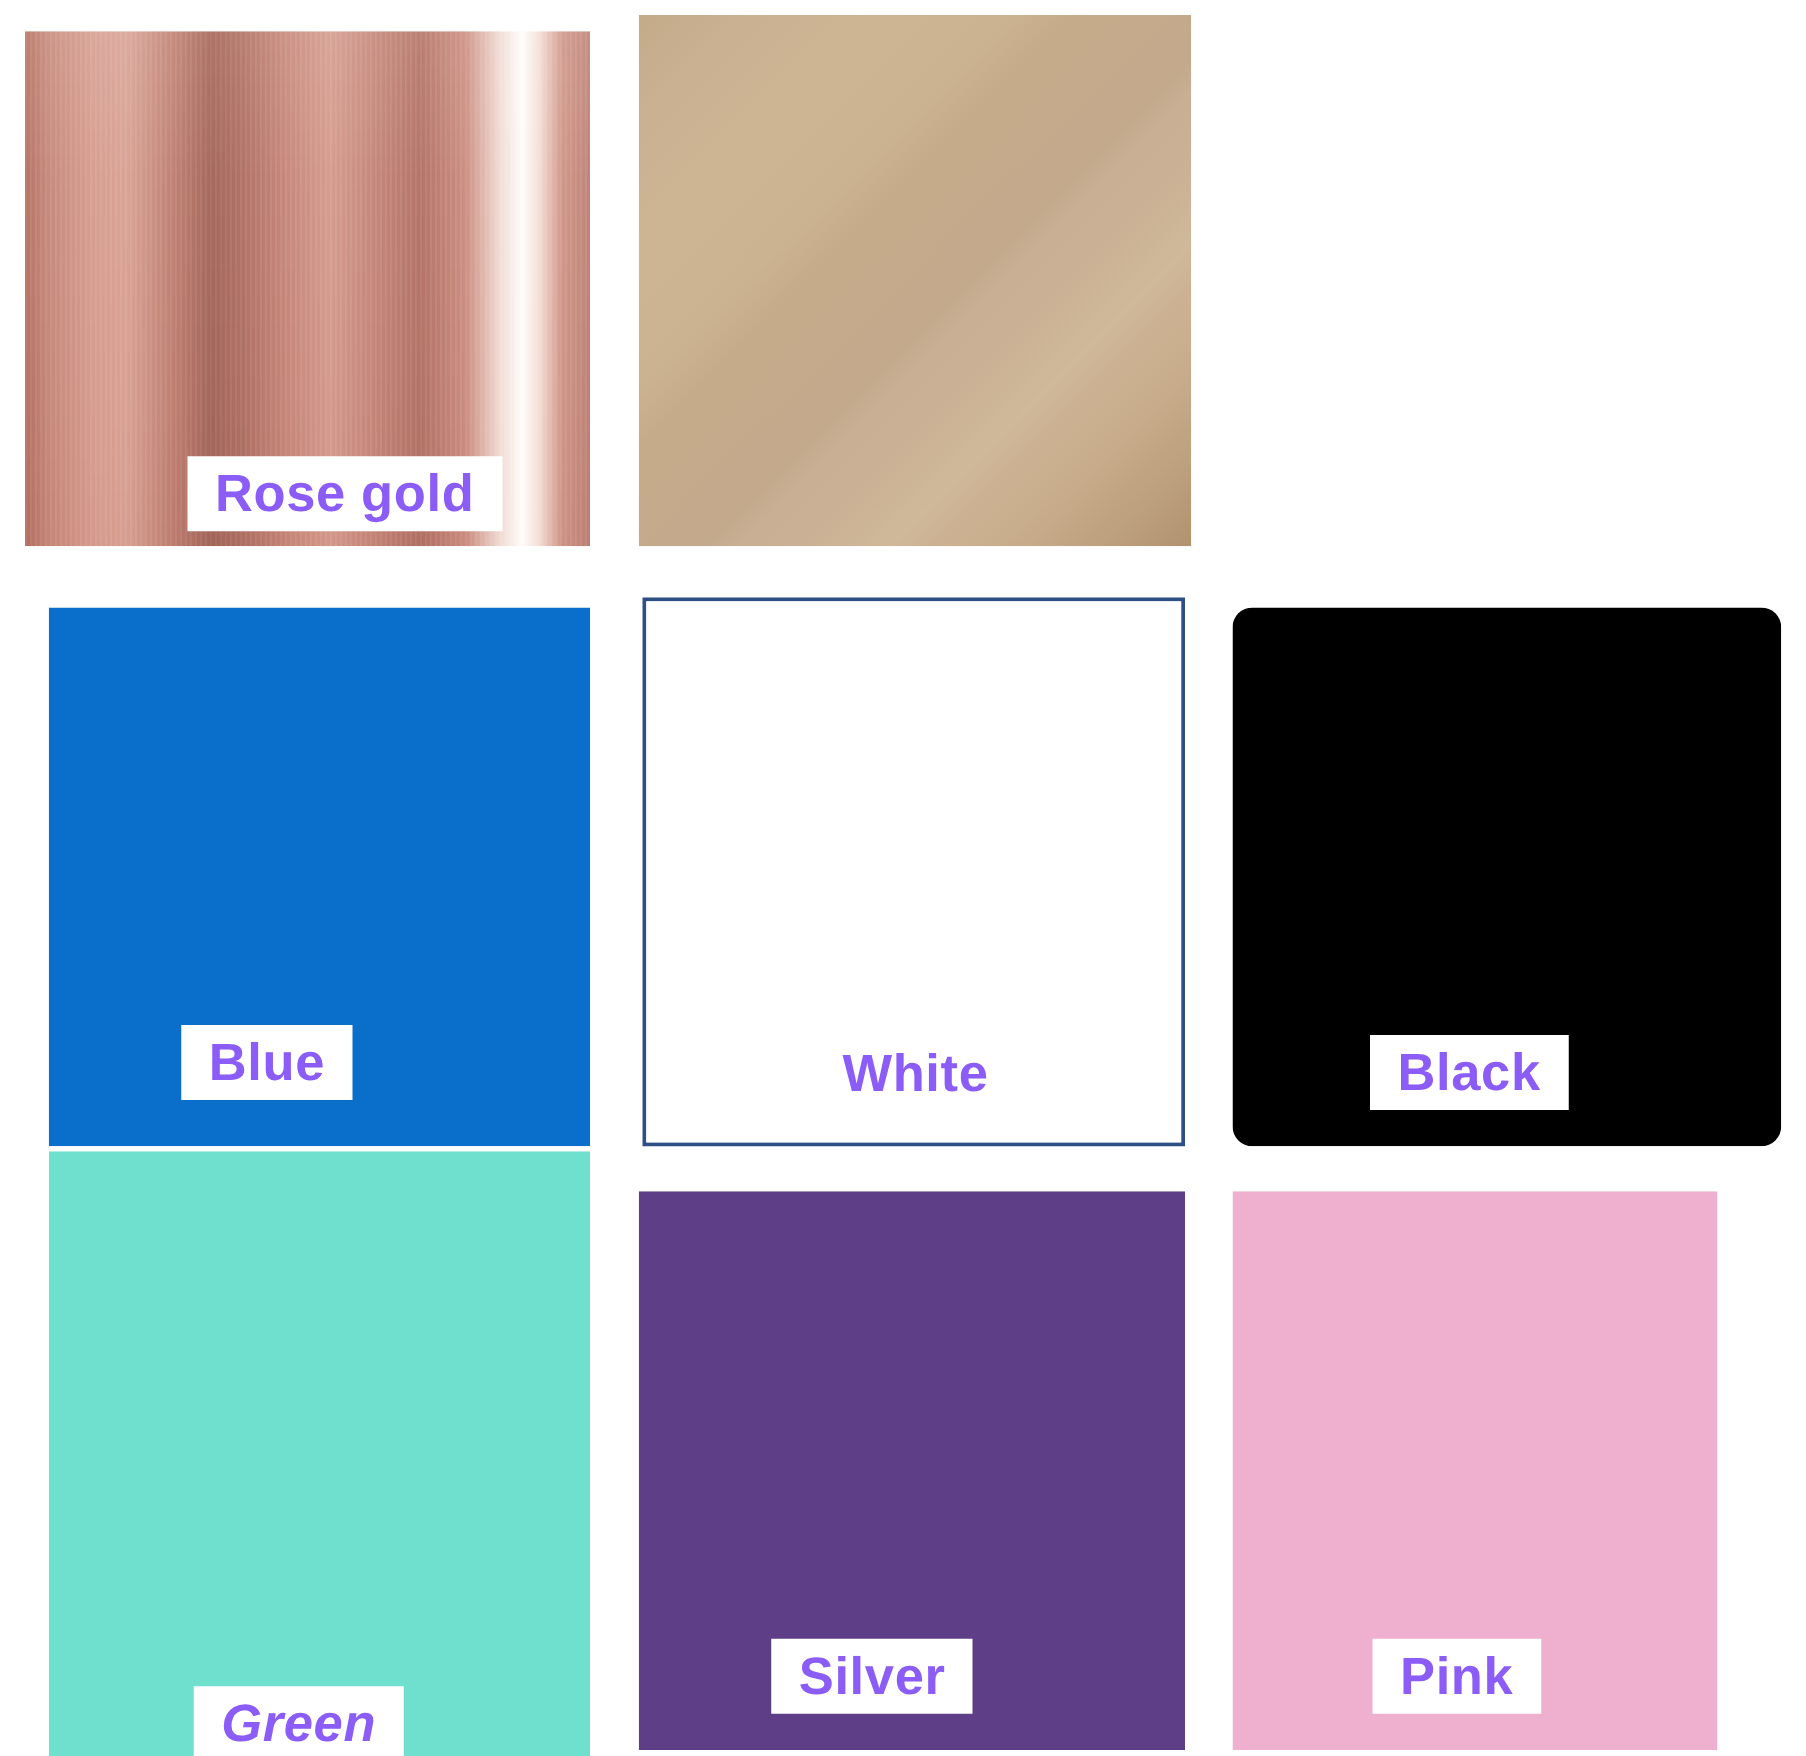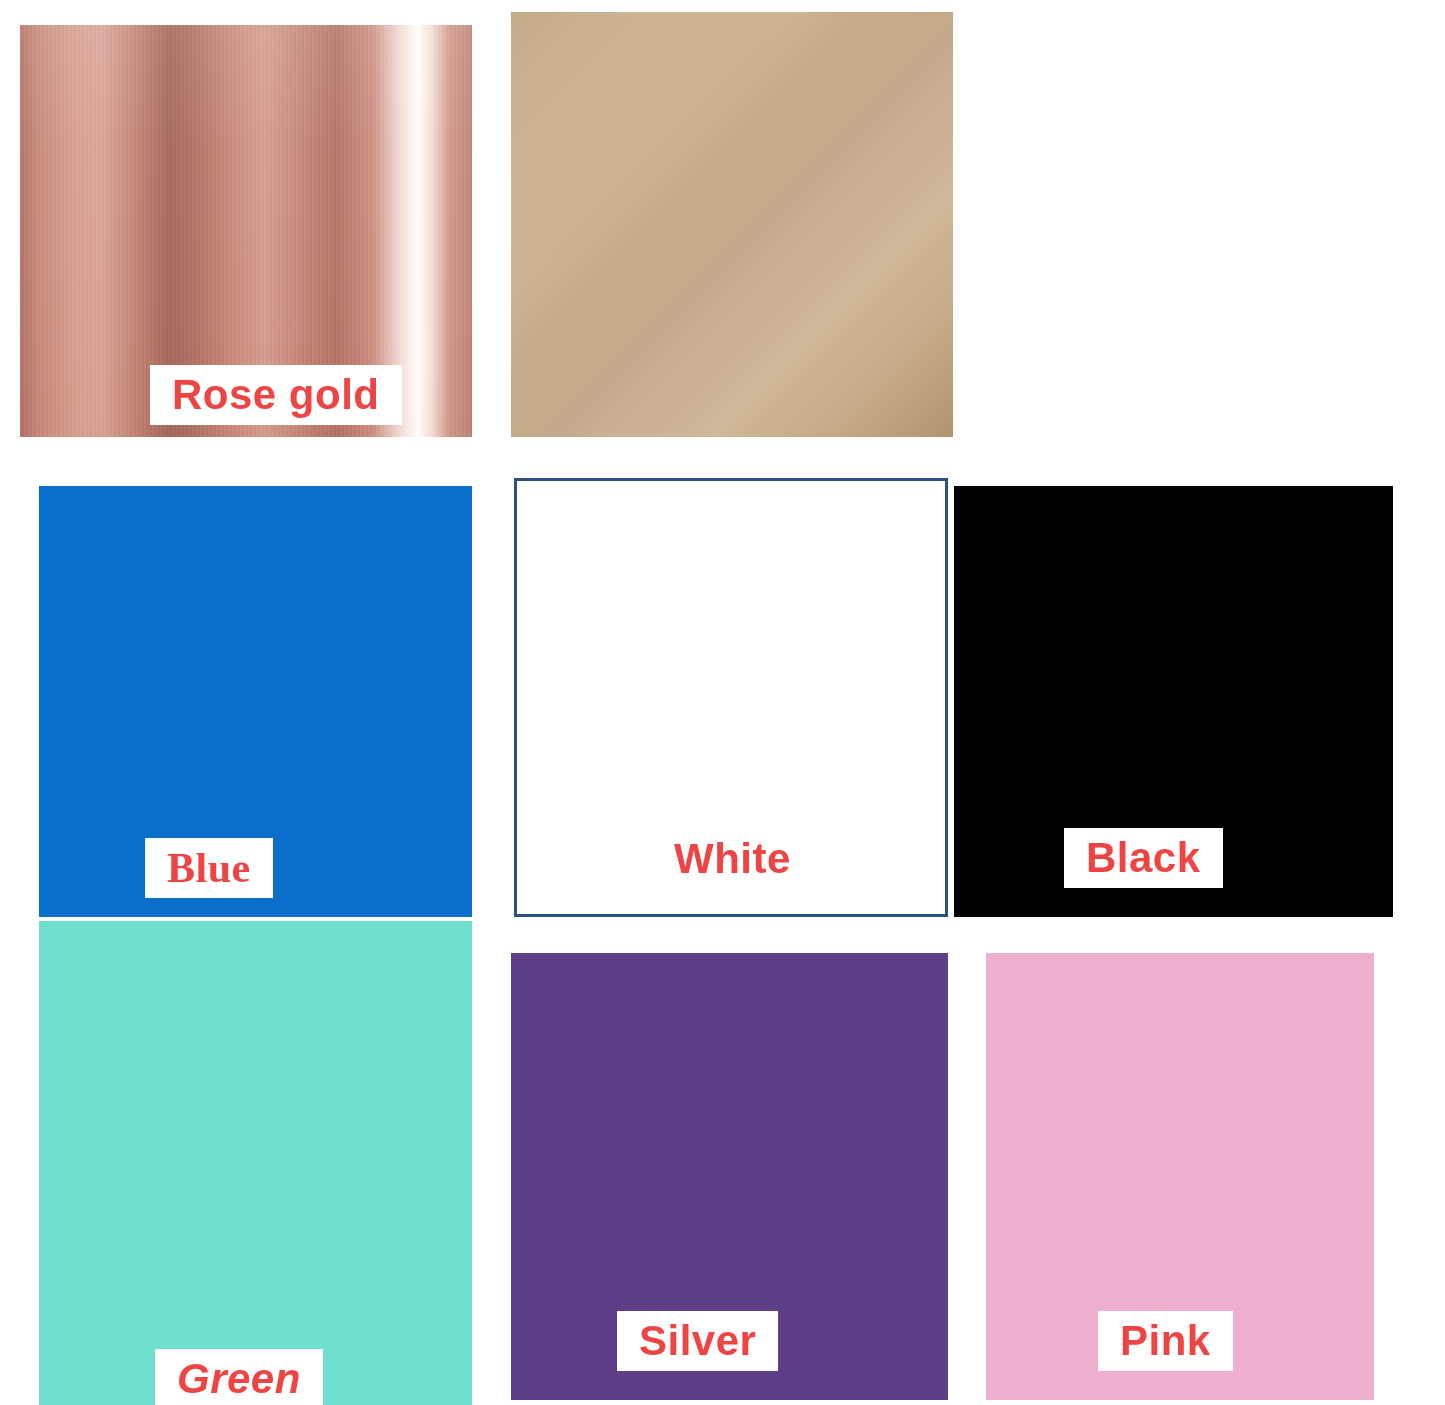--- a/index.html
+++ b/index.html
@@ -135,21 +135,21 @@
   }
 
   
   .swatch-label {
     position: absolute;
     bottom: 16px;
     display: flex;
     align-items: center;
     justify-content: center;
     background: #ffffff;
-    color: #ef4444;
+    color: #8b5cf6;
     font-family: "Liberation Sans", sans-serif;
     font-weight: bold;
     font-size: 42px;
     line-height: 1;
     letter-spacing: 0.5px;
     white-space: nowrap;
     padding: 9px 22px;
     left: 50%;
     transform: translateX(-50%);
   }
@@ -167,29 +167,29 @@
     <div class="swatch-label" style="bottom:12px; left:130px; transform:none;">Rose gold</div>
   </div>
 
   <div class="swatch" style="left:511px; top:12px; width:442px; height:425px;">
     <div class="swatch-surface surface-champagne"></div>
   </div>
 
 
   <div class="swatch" style="left:39px; top:486px; width:433px; height:431px;">
     <div class="swatch-surface surface-flat" style="--fill:#0a6fcb;"></div>
-    <div class="swatch-label" style="bottom:19px; left:106px; transform:none;font-family:Liberation Serif, serif;">Blue</div>
+    <div class="swatch-label" style="bottom:37px; left:106px; transform:none;">Blue</div>
   </div>
 
   <div class="swatch swatch-white" style="left:514px; top:478px; width:434px; height:439px;">
     <div class="swatch-surface surface-flat" style="--fill:#ffffff;"></div>
     <div class="swatch-label no-plate" style="bottom:25px; left:135px; transform:none;">White</div>
   </div>
 
-  <div class="swatch" style="left:954px; top:486px; width:439px; height:431px;">
+  <div class="swatch" style="left:986px; top:486px; width:439px; height:431px;border-radius:16px;">
     <div class="swatch-surface surface-flat" style="--fill:#000000;"></div>
     <div class="swatch-label" style="bottom:29px; left:110px; transform:none;">Black</div>
   </div>
 
   <div class="swatch" style="left:39px; top:921px; width:433px; height:517px;font-style:italic;">
     <div class="swatch-surface surface-flat" style="--fill:#6fdfce;"></div>
     <div class="swatch-label" style="bottom:29px; left:116px; transform:none;">Green</div>
   </div>
 
   <div class="swatch" style="left:511px; top:953px; width:437px; height:447px;">

